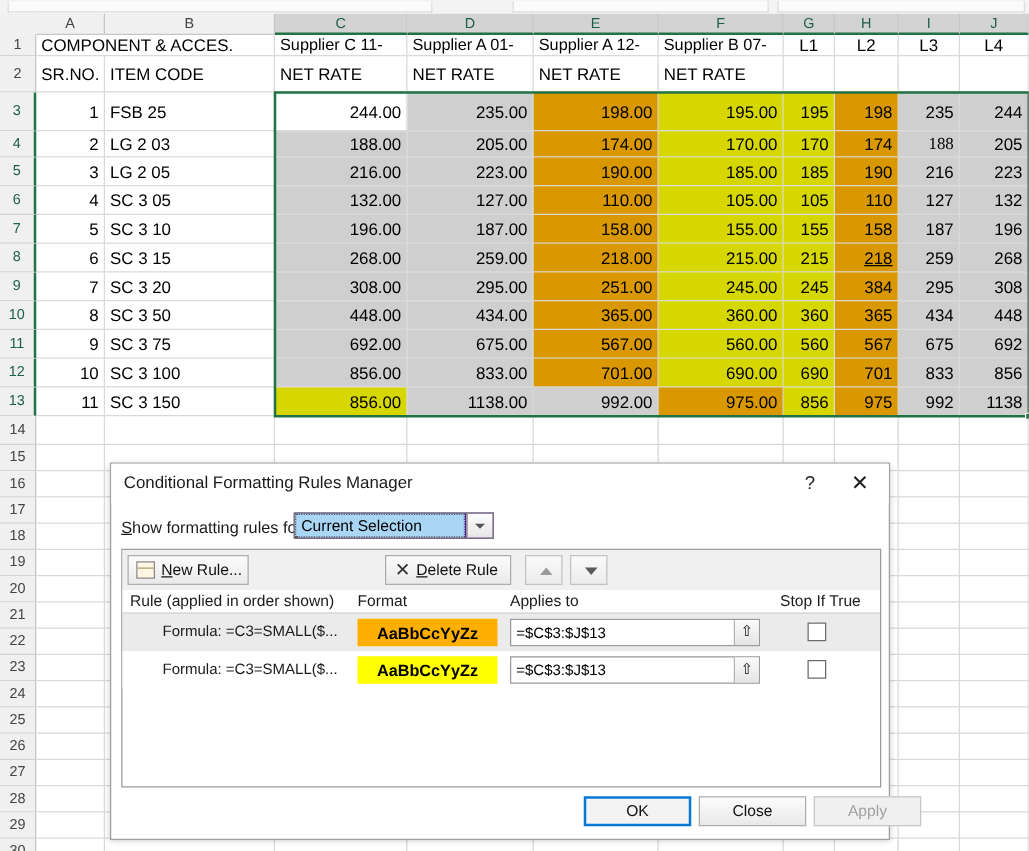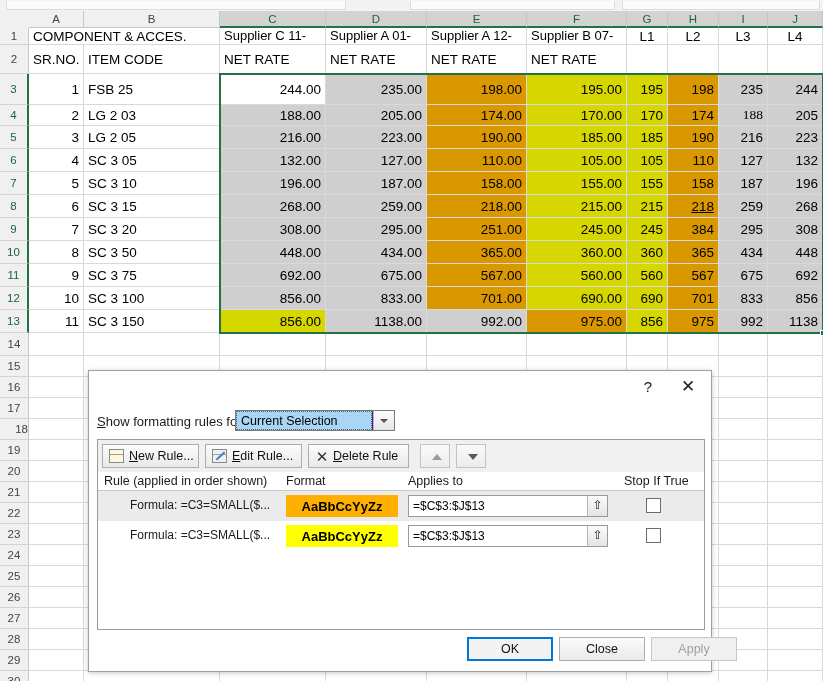--- a/index.html
+++ b/index.html
@@ -232,21 +232,21 @@
         <div class="rowhead sel" style="top: 184px; height: 23px; line-height: 23px;">8</div>
         <div class="rowhead sel" style="top: 207px; height: 23px; line-height: 23px;">9</div>
         <div class="rowhead sel" style="top: 230px; height: 23px; line-height: 23px;">10</div>
         <div class="rowhead sel" style="top: 253px; height: 23px; line-height: 23px;">11</div>
         <div class="rowhead sel" style="top: 276px; height: 23px; line-height: 23px;">12</div>
         <div class="rowhead sel" style="top: 299px; height: 23px; line-height: 23px;">13</div>
         <div class="rowhead" style="top: 322px; height: 23px; line-height: 23px;">14</div>
         <div class="rowhead" style="top: 345px; height: 21px; line-height: 21px;">15</div>
         <div class="rowhead" style="top: 366px; height: 21px; line-height: 21px;">16</div>
         <div class="rowhead" style="top: 387px; height: 21px; line-height: 21px;">17</div>
-        <div class="rowhead" style="top: 408px; height: 21px; line-height: 21px; text-align: right;">18</div>
+        <div class="rowhead" style="top: 408px; height: 21px; line-height: 21px;">18</div>
         <div class="rowhead" style="top: 429px; height: 21px; line-height: 21px;">19</div>
         <div class="rowhead" style="top: 450px; height: 21px; line-height: 21px;">20</div>
         <div class="rowhead" style="top: 471px; height: 21px; line-height: 21px;">21</div>
         <div class="rowhead" style="top: 492px; height: 21px; line-height: 21px;">22</div>
         <div class="rowhead" style="top: 513px; height: 21px; line-height: 21px;">23</div>
         <div class="rowhead" style="top: 534px; height: 21px; line-height: 21px;">24</div>
         <div class="rowhead" style="top: 555px; height: 21px; line-height: 21px;">25</div>
         <div class="rowhead" style="top: 576px; height: 21px; line-height: 21px;">26</div>
         <div class="rowhead" style="top: 597px; height: 21px; line-height: 21px;">27</div>
         <div class="rowhead" style="top: 618px; height: 21px; line-height: 21px;">28</div>
@@ -565,41 +565,37 @@
         <div class="cell left" style="left: 668px; width: 51px; top: 660px; height: 21px;"></div>
         <div class="cell left" style="left: 719px; width: 49px; top: 660px; height: 21px;"></div>
         <div class="cell left" style="left: 768px; width: 55px; top: 660px; height: 21px;"></div>
       </div>
     <div class="sel-range" id="selrect" style="left: 219px; top: 62px; width: 605px; height: 261px;"></div>
     <div class="sel-handle" id="selhandle" style="left: 820px; top: 319px;"></div>
   </div>
 
   <div class="dialog">
     <div class="dlg-title">
+      <div class="dlg-title-text">Conditional Formatting Rules Manager</div>
       <div class="dlg-help">?</div>
       <div class="dlg-close">✕</div>
     </div>
 
     <div class="showfor-label"><u>S</u>how formatting rules for:</div>
 
     <div class="combo">
       <div class="combo-val">Current Selection</div>
       <div class="combo-arrow"></div>
     </div>
 
     <div class="panel">
       <div class="btnbar">
         <div class="tbtn tbtn-new">
           <span class="ico-newrule"></span>
           <u>N</u>ew Rule...
-        </div>
-        <div class="tbtn tbtn-edit">
-          <span class="ico-editrule"></span>
-          <span class="ico-pencil"></span>
-          <u>E</u>dit Rule...
         </div>
         <div class="tbtn tbtn-del">
           <span class="ico-del-x">✕</span>
           <u>D</u>elete Rule
         </div>
         <div class="arrbtn up"></div>
         <div class="arrbtn down"></div>
       </div>
 
       <div class="tbl-head">

